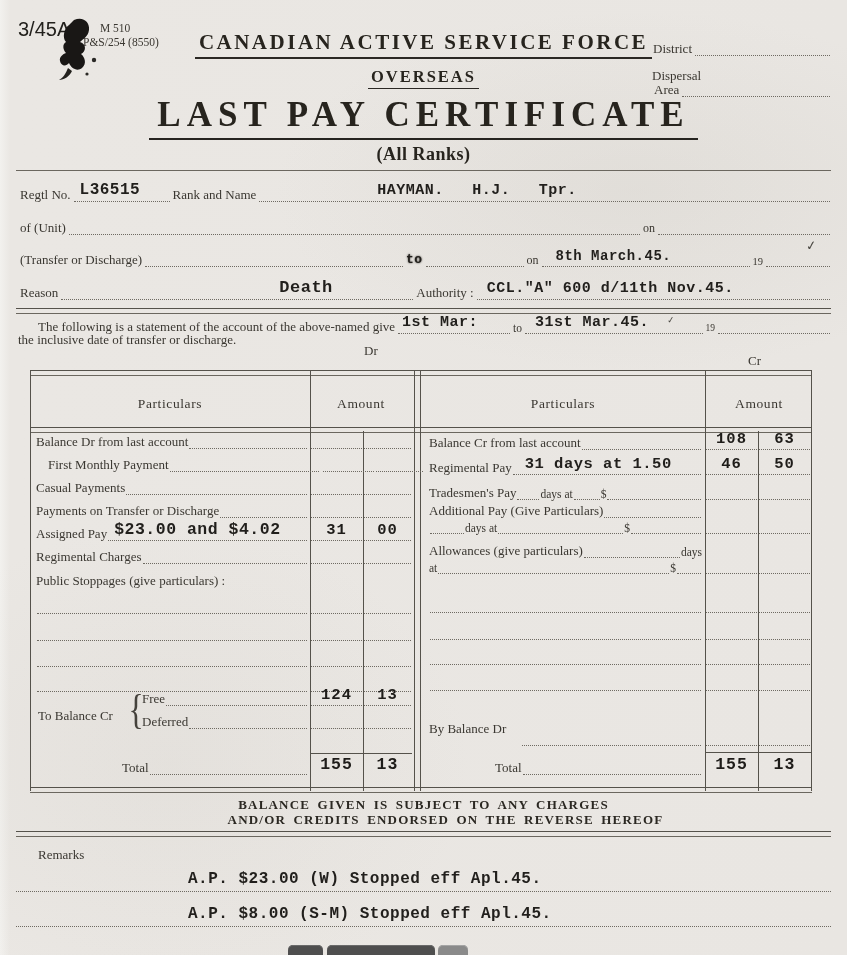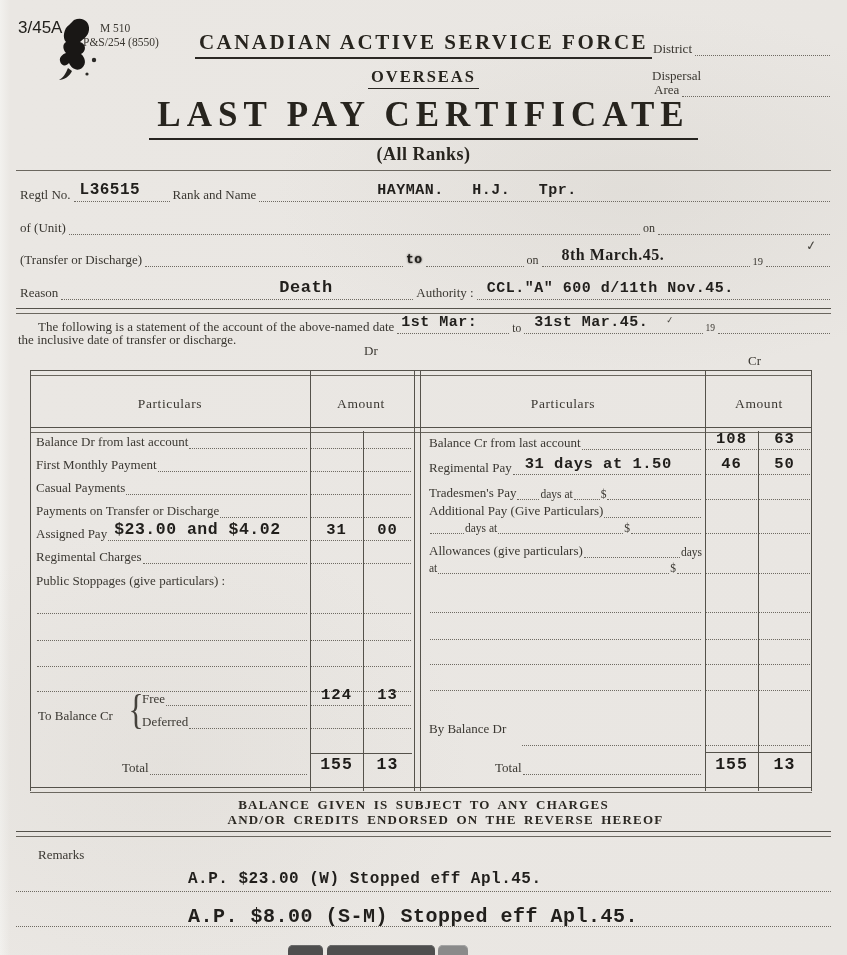--- a/index.html
+++ b/index.html
@@ -39,21 +39,21 @@
   .check{color:#4c4a44; font-size:13px; transform:rotate(-8deg); display:inline-block;}
   .brace{font-size:42px; font-weight:400; color:#45423c; transform:scaleX(.75); line-height:46px;}
   .toolbtn{position:absolute; bottom:-6px; height:16px; border-radius:5px 5px 0 0;}
   .notice{font-weight:bold; font-size:13px; letter-spacing:1.2px; word-spacing:3px; color:#2b2822;}
 </style>
 </head>
 <body>
 
 <div class="stage">
 
-  <div class="abs" style="left:18px; top:18px; font-family:'Liberation Sans',sans-serif; font-size:17px; color:#23211d;">3/45A</div>
+  <div class="abs" style="left:18px; top:18px; font-family:'Liberation Sans',sans-serif; font-size:20px; color:#23211d;">3/45A</div>
   <div class="abs sm" style="left:100px; top:22px; color:#3a3731;">M 510</div>
   <div class="abs sm" style="left:83px; top:36px; color:#3a3731;">P&amp;S/254 (8550)</div>
 
   <svg class="abs" style="left:56px; top:16px;" width="46" height="66" viewBox="0 0 46 66">
     <path d="M18,4 C27,0 34,6 33,14 C32,21 27,23 24,26 C31,28 30,36 25,38 C29,41 31,48 26,52 C21,56 15,52 13,47 C10,51 5,50 4,45 C3,41 7,38 10,37 C7,34 6,28 10,26 C6,22 8,12 13,9 Z" fill="#191715"></path>
     <path d="M12,52 C10,57 7,62 3,64 C8,64 14,60 16,55 Z" fill="#23211d"></path>
     <circle cx="38" cy="44" r="2.2" fill="#2b2926"></circle>
     <circle cx="31" cy="58" r="1.6" fill="#2b2926"></circle>
   </svg>
 
@@ -98,42 +98,42 @@
     <span class="dots" style="flex:0 0 172px;"></span>
   </div>
 
   <div class="fline" style="left:18px; top:241px; width:813px; height:26px;">
     <span class="lbl sr">(Transfer or Discharge)</span>
     <span class="dots"></span>
     <span class="lbl tw" style="font-size:13px; text-shadow:0 0 2px #33302b;">to</span>
     <span class="dots" style="flex:0 0 98px;"></span>
     <span class="lbl sr" style="font-size:12px;">on</span>
     <span class="dots" style="flex:0 0 208px;">
-      <span class="typed-over tw" style="left:20px; font-size:16px;font-family:Liberation Serif, serif;">8th March.45.</span>
+      <span class="typed-over tw" style="left:14px; font-size:14px;">8th March.45.</span>
     </span>
     <span class="lbl sr" style="font-size:10.5px;">19</span>
     <span class="dots" style="flex:0 0 64px;"></span>
   </div>
   <span class="abs check" style="left:806px; top:238px;">✓</span>
 
   <div class="fline" style="left:18px; top:274px; width:813px; height:26px;">
     <span class="lbl sr">Reason</span>
     <span class="dots" style="flex:0 0 352px;">
       <span class="typed-over tw" style="left:218px; font-size:17px;">Death</span>
     </span>
     <span class="lbl sr">Authority :</span>
     <span class="dots">
       <span class="typed-over tw" style="left:10px; font-size:15px;">CCL."A" 600 d/11th Nov.45.</span>
     </span>
   </div>
 
   <div class="abs dblrule" style="left:16px; top:308px; width:815px;"></div>
 
   <div class="fline" style="left:18px; top:315px; width:813px; height:19px;">
-    <span class="lbl sr" style="padding-left:20px;">The following is a statement of the account of the above-named date</span>
+    <span class="lbl sr" style="padding-left:20px;">The following is a statement of the account of the above-named give</span>
     <span class="dots" style="flex:0 0 112px;">
       <span class="typed-over tw" style="left:4px; font-size:15px;">1st Mar:</span>
     </span>
     <span class="lbl sr" style="font-size:11.5px;">to</span>
     <span class="dots">
       <span class="typed-over tw" style="left:10px; font-size:15px;">31st Mar.45.</span>
       <span class="typed-over check" style="left:142px; bottom:8px; font-size:9px;">✓</span>
     </span>
     <span class="lbl sr" style="font-size:9.5px;">19</span>
     <span class="dots" style="flex:0 0 112px;"></span>
@@ -164,21 +164,21 @@
     <div class="abs th center" style="left:706px; top:396px; width:106px;">Amount</div>
 
     <div class="row" style="top:431px; height:18px;">
       <span class="plab">
           <span class="sr">Balance Dr from last account</span>
           <span class="dots"></span>
         </span>
       <span class="c1 dotb"></span>
         <span class="c2 dotb"></span>
     </div>
-    <div class="row" style="top:454px; height:18px;">
+    <div class="row" style="top:454px; height:18px;margin-left:12px;">
       <span class="plab">
           <span class="sr">First Monthly Payment</span>
           <span class="dots"></span>
         </span>
       <span class="c1 dotb"></span>
         <span class="c2 dotb"></span>
     </div>
     <div class="row" style="top:477px; height:18px;">
       <span class="plab">
           <span class="sr">Casual Payments</span>
@@ -413,20 +413,20 @@
     </div>
   </div>
 
   <div class="abs center notice" style="left:0; right:0; top:797px;">BALANCE GIVEN IS SUBJECT TO ANY CHARGES</div>
   <div class="abs center notice" style="left:0; right:0; top:812px;margin-left:44px;">AND/OR CREDITS ENDORSED ON THE REVERSE HEREOF</div>
   <div class="abs dblrule" style="left:16px; top:831px; width:815px;"></div>
 
   <div class="abs sr" style="left:38px; top:847px;">Remarks</div>
   <div class="abs tw" style="left:188px; top:870px; font-size:16px;">A.P. $23.00 (W) Stopped eff Apl.45.</div>
   <div class="abs dotsolo" style="left:16px; top:889px; width:815px;"></div>
-  <div class="abs tw" style="left:188px; top:905px; font-size:20px;">A.P. $8.00 (S-M) Stopped eff Apl.45.</div>
+  <div class="abs tw" style="left:188px; top:905px; font-size:16px;">A.P. $8.00 (S-M) Stopped eff Apl.45.</div>
   <div class="abs dotsolo" style="left:16px; top:924px; width:815px;"></div>
 
   <div class="toolbtn" style="left:288px; width:35px; background:#4e4e4e; box-shadow:inset 0 1px 0 #6a6a6a;"></div>
   <div class="toolbtn" style="left:327px; width:108px; background:#4e4e4e; box-shadow:inset 0 1px 0 #6a6a6a;"></div>
   <div class="toolbtn" style="left:438px; width:30px; background:#8a8a8a; box-shadow:inset 0 1px 0 #a5a5a5;"></div>
 
 </div>
 
 </body></html>

